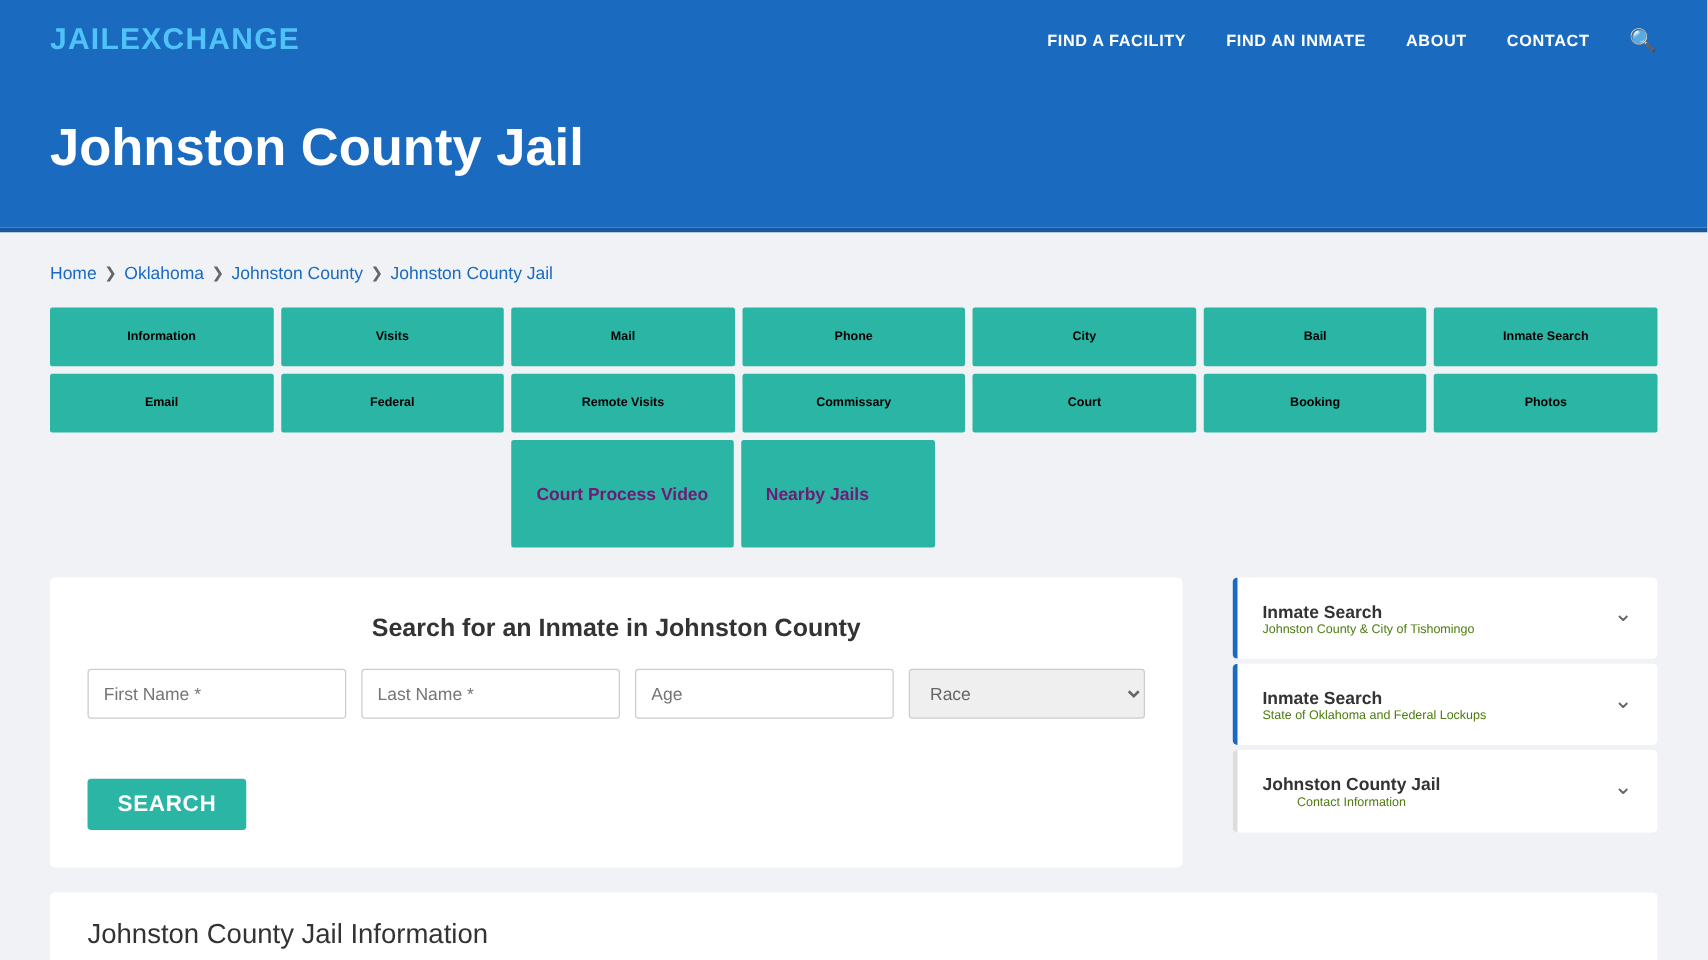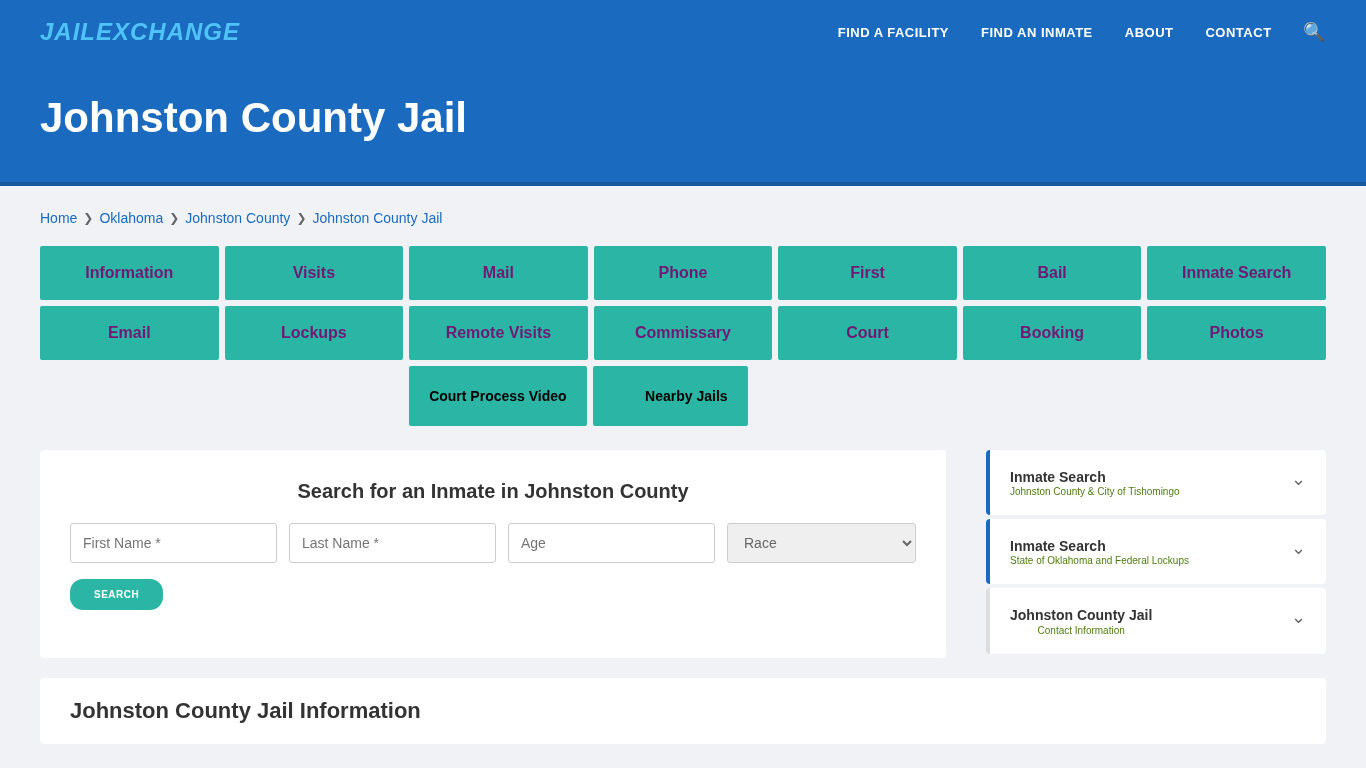--- a/index.html
+++ b/index.html
@@ -13,21 +13,21 @@
       display: flex;
       align-items: center;
       justify-content: space-between;
     }
     .logo {
       font-size: 24px;
       font-weight: 900;
       color: white;
       letter-spacing: 1px;
     }
-    .logo span { color: #4fc3f7; font-style: italic; }
+    .logo span { color: #4fc3f7; }
     .nav {
       display: flex;
       align-items: center;
       gap: 32px;
       text-align: center;
     }
     .nav-item {
       color: white;
       font-size: 13px;
       font-weight: 700;
@@ -78,24 +78,24 @@
     
     .buttons-grid {
       display: flex;
       flex-wrap: wrap;
       gap: 6px;
       margin-bottom: 6px;
       justify-content: flex-start;
     }
     .grid-btn {
       background: #2ab5a5;
-      color: #701a75;
+      color: #000000;
       border: none;
       padding: 18px 3px;
-      font-size: 16px;
+      font-size: 10px;
       font-weight: 600;
       cursor: pointer;
       flex: 0 0 calc((100% - 36px) / 7);
       text-align: center;
       border-radius: 2px;
     }
 
     .buttons-row2 {
       display: flex;
       flex-wrap: wrap;
@@ -105,27 +105,27 @@
     }
 
     .buttons-row3 {
       display: flex;
       gap: 6px;
       margin-bottom: 24px;
       padding-left: calc(2 * (calc((100% - 36px) / 7) + 6px));
     }
     .grid-btn-wide {
       background: #2ab5a5;
-      color: #000000;
+      color: #701a75;
       border: none;
-      padding: 22px 20px;
+      padding: 35px 20px;
       font-size: 14px;
       font-weight: 600;
       cursor: pointer;
-      text-align: right;
+      text-align: left;
       border-radius: 2px;
       min-width: 155px;
     }
 
     
     .main-layout {
       display: flex;
       gap: 40px;
     }
 
@@ -154,25 +154,26 @@
       border: 1px solid #ccc;
       border-radius: 3px;
       font-size: 14px;
       color: #666;
     }
     .search-btn {
       background: #2ab5a5;
       color: white;
       border: none;
       padding: 10px 24px;
-      font-size: 10px;
-      font-weight: 700;
-      cursor: pointer;
-      border-radius: 13px;
+      font-size: 18px;
+      font-weight: 700;
+      cursor: pointer;
+      border-radius: 3px;
       letter-spacing: 0.5px;
+      margin-top: 32px;
     }
 
     
     .sidebar {
       width: 340px;
       flex-shrink: 0;
     }
     .sidebar-item {
       background: white;
       border-radius: 4px;
@@ -211,21 +212,21 @@
 
     
     .bottom-section {
       background: white;
       border-radius: 4px;
       margin-top: 20px;
       padding: 20px 30px;
     }
     .bottom-section h2 {
       font-size: 22px;
-      font-weight: 700;
+      font-weight: 400;
       color: #333;
     }
 
     
     .hero-divider {
       height: 4px;
       background: #1558a0;
     }
   </style>
 </head>
@@ -259,28 +260,28 @@
     <a>Johnston County</a>
     <span class="sep">❯</span>
     <a>Johnston County Jail</a>
   </div>
 
   <div class="buttons-grid">
     <button class="grid-btn">Information</button>
     <button class="grid-btn">Visits</button>
     <button class="grid-btn">Mail</button>
     <button class="grid-btn">Phone</button>
-    <button class="grid-btn">First</button>
+    <button class="grid-btn">City</button>
     <button class="grid-btn">Bail</button>
     <button class="grid-btn">Inmate Search</button>
   </div>
 
   <div class="buttons-row2">
     <button class="grid-btn">Email</button>
-    <button class="grid-btn">Lockups</button>
+    <button class="grid-btn">Federal</button>
     <button class="grid-btn">Remote Visits</button>
     <button class="grid-btn">Commissary</button>
     <button class="grid-btn">Court</button>
     <button class="grid-btn">Booking</button>
     <button class="grid-btn">Photos</button>
   </div>
 
   <div class="buttons-row3">
     <button class="grid-btn-wide">Court Process Video</button>
     <button class="grid-btn-wide">Nearby Jails</button>

